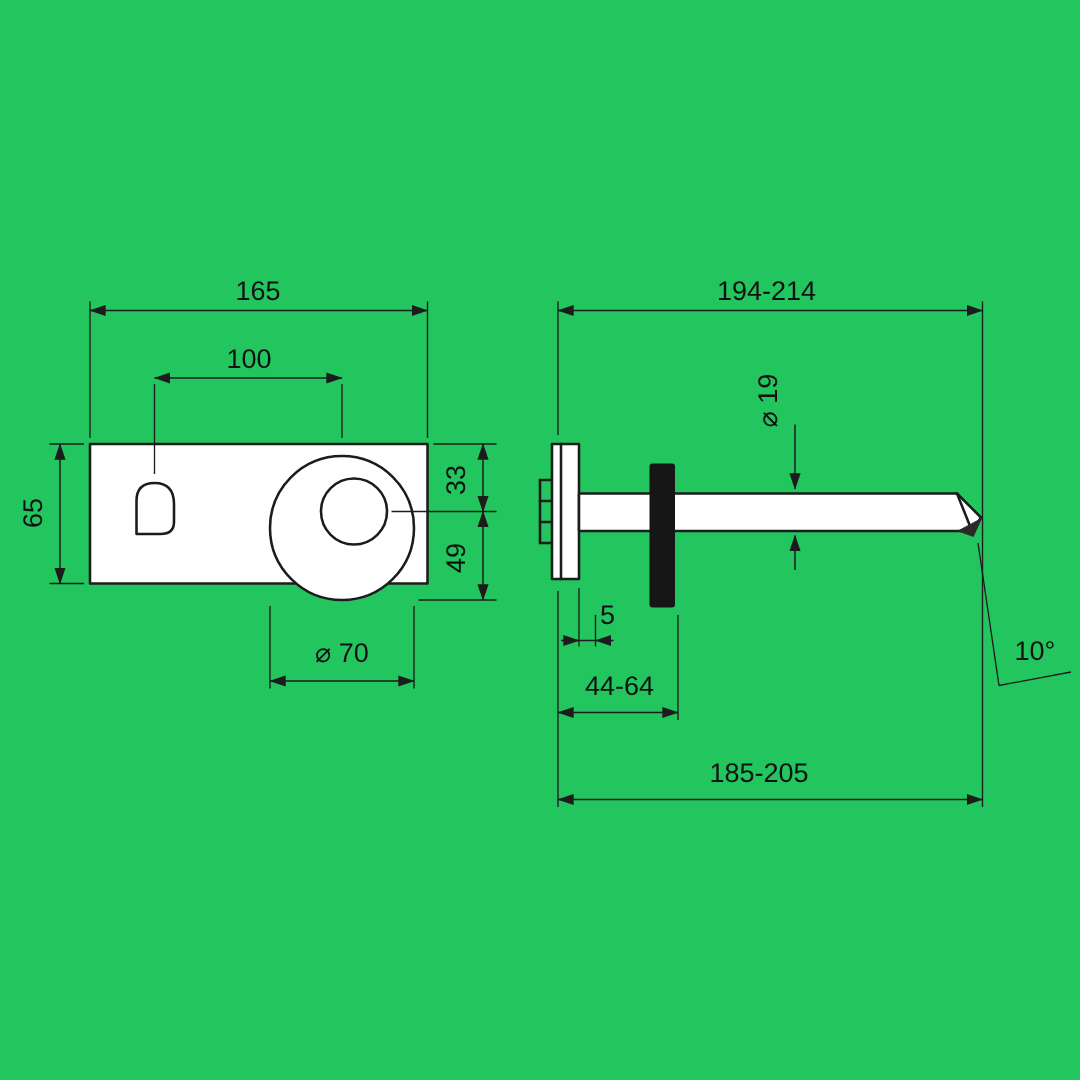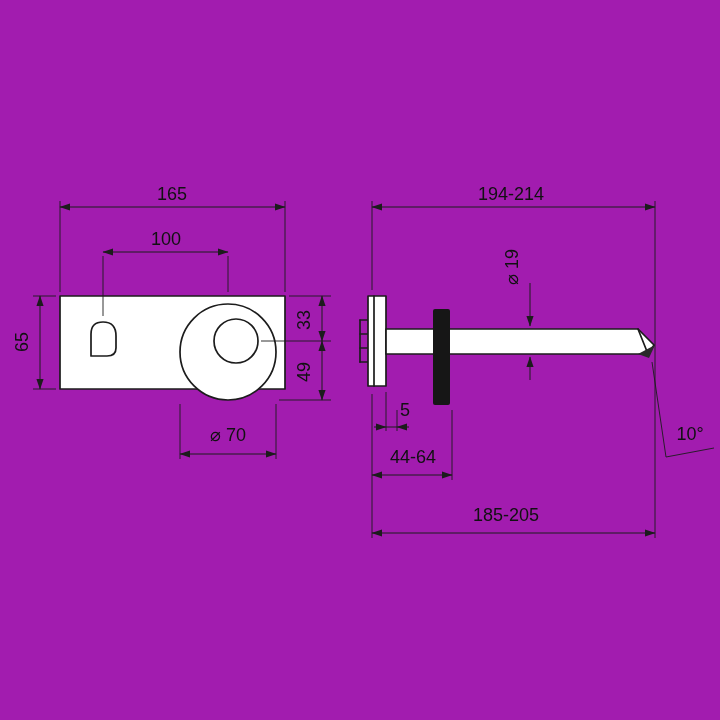--- a/index.html
+++ b/index.html
@@ -1,17 +1,17 @@
 <!DOCTYPE html>
 <html><head>
 <meta charset="utf-8">
 <style>
   html,body{margin:0;padding:0;background:#ffffff;}
   .stage{
-    width:720px;height:720px;background:#a21caf;position:relative;
+    width:720px;height:720px;background:#22c55e;position:relative;
     font-family:"Liberation Sans", sans-serif;
   }
   svg{display:block;}
   
   .obj{stroke:#1c1c1c;stroke-width:1.7;fill:none;stroke-linejoin:round;stroke-linecap:round;}
   .fillw{fill:#ffffff;}
   .solid{fill:#161616;stroke:none;}
   .tipfill{fill:#2a2a2a;stroke:none;}
   
   .dim line,.dim path.dline{stroke:#1c1c1c;stroke-width:1;fill:none;}

